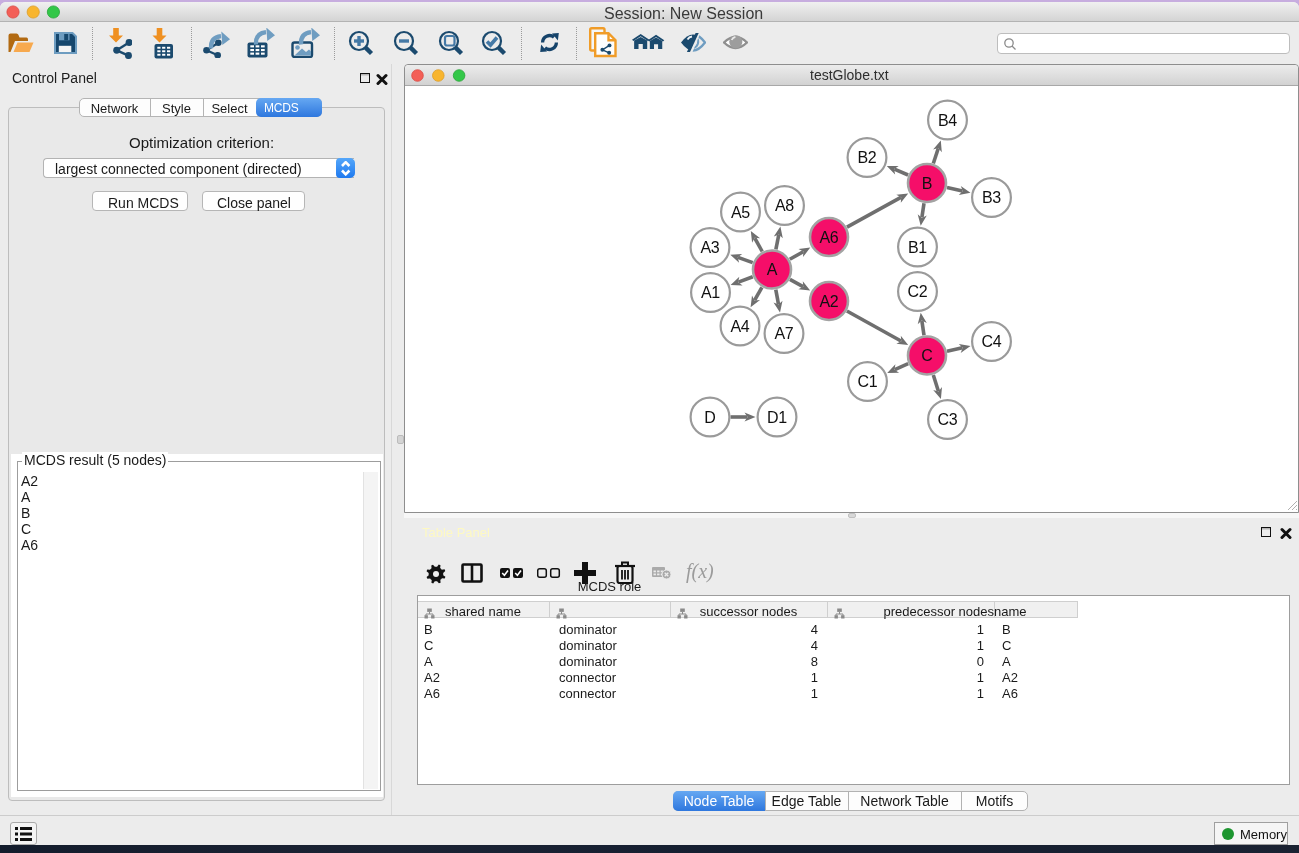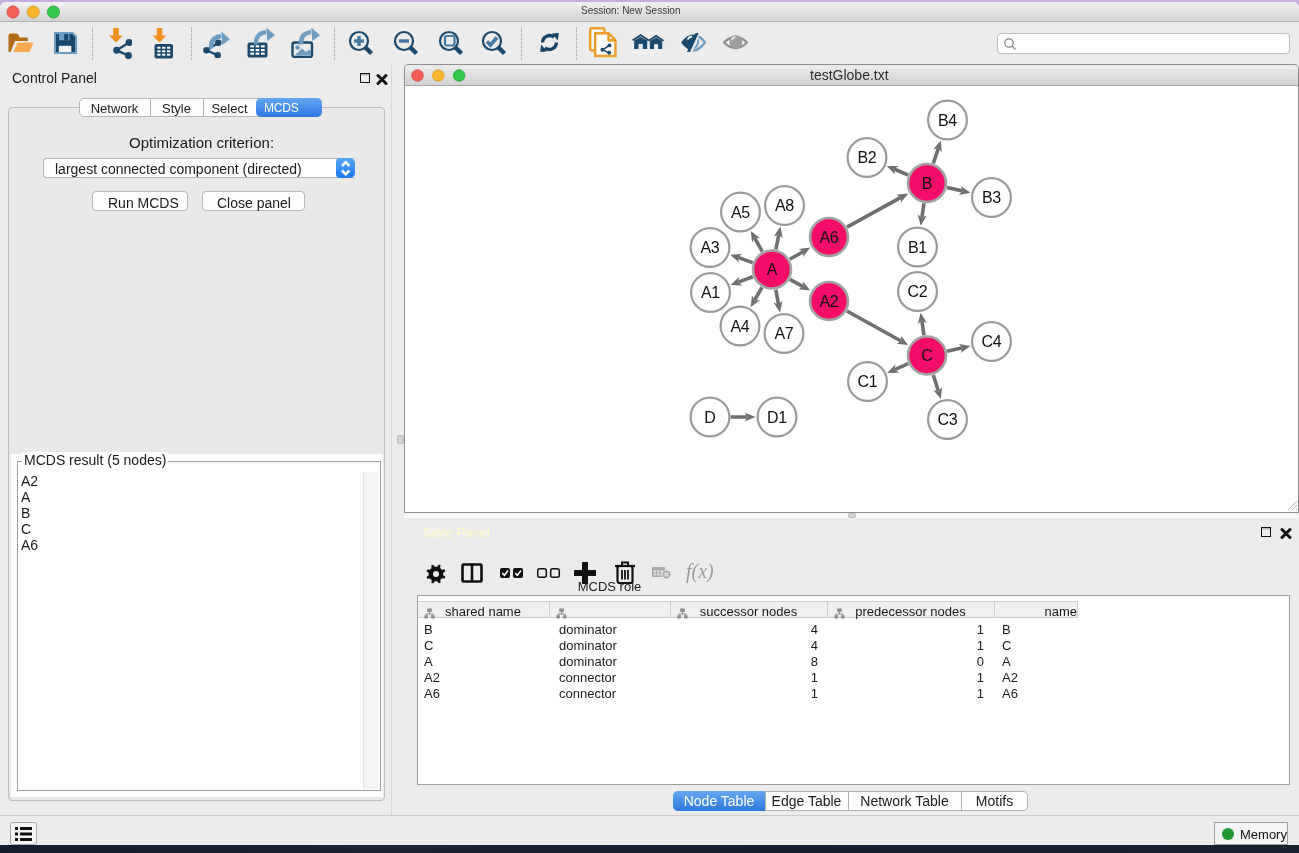--- a/index.html
+++ b/index.html
@@ -8,21 +8,21 @@
 </style></head><body>
 <div class="abs" style="left:0;top:0;width:1299px;height:16px;background:#c7addf"></div>
 <div class="abs" style="left:0;top:845px;width:1299px;height:8px;background:linear-gradient(90deg,#131c2c,#1b2334 30%,#141e30 60%,#1a2232)"></div>
 <div class="abs" style="left:0;top:2px;width:1299px;height:843px;background:#ececec;border-radius:6px 6px 0 0;"></div>
 <div class="abs" style="left:0;top:2px;width:1299px;height:20px;border-radius:6px 6px 0 0;background:linear-gradient(#f0f0f0,#d4d4d4);border-bottom:1px solid #b3b3b3"></div>
 <svg class="abs" style="left:0;top:2px" width="70" height="21">
     <circle cx="13.0" cy="10" r="6.1" fill="#f35f57" stroke="#d94942" stroke-width="0.8"></circle>
     <circle cx="33.2" cy="10" r="6.1" fill="#f8b52e" stroke="#dd9d27" stroke-width="0.8"></circle>
     <circle cx="53.4" cy="10" r="6.1" fill="#33c748" stroke="#27a437" stroke-width="0.8"></circle>
   </svg>
-<div class="txt" style="left:581px;top:5px;font-size:10px;color:#3a3a3a">Session: New Session</div>
+<div class="txt" style="left:604px;top:5px;font-size:16px;color:#3a3a3a">Session: New Session</div>
 <div class="abs" style="left:0;top:23px;width:1299px;height:41px;background:#ececec"></div>
 <svg style="position:absolute;left:8px;top:33px" width="26" height="19" viewBox="0 0 26 19">
     <path d="M0.5 19 L0.5 2.5 Q0.5 0.5 2.5 0.5 L8.5 0.5 Q10 0.6 10.5 2 L11.5 4.5 L18.5 4.5 Q20 4.6 20 6.5 L20 8 L7 8 L2.5 19 Z" fill="#b26a12"></path>
     <path d="M5.5 19 L9.5 9.5 L25.5 9.5 L21.5 19 Z" fill="#f7a94e"></path>
   </svg>
 <svg style="position:absolute;left:54px;top:32px" width="23" height="22" viewBox="0 0 23 22">
     <path d="M1 1 L18.5 1 L22 4.5 L22 21 L1 21 Z" fill="#16476d" stroke="#6d9cc0" stroke-width="2"></path>
     <rect x="5" y="2" width="10.5" height="6.3" fill="#6d9cc0"></rect>
     <rect x="10.2" y="2" width="4" height="6.3" fill="#16476d"></rect>
     <rect x="4.8" y="13.8" width="12.5" height="6.2" fill="#f4f4f4"></rect>
@@ -351,29 +351,29 @@
     </svg></div>
 <div class="abs" style="left:827px;top:601px;width:1px;height:17px;background:#cfcfcf"></div>
 <div class="txt" style="left:670px;top:603.5px;width:157px;text-align:center;font-size:13px">successor nodes</div>
 <div class="abs" style="left:677px;top:604px"><svg width="11" height="11" viewBox="0 0 11 11" style="vertical-align:-1px">
       <rect x="3.2" y="0.5" width="4.6" height="3.4" fill="#8a8a8a"></rect>
       <path d="M5.5 4 L5.5 6 M2 6 L9 6 M2 6 L2 7.5 M9 6 L9 7.5" stroke="#8a8a8a" stroke-width="1" fill="none"></path>
       <rect x="0.5" y="7.2" width="3.4" height="3.3" fill="#8a8a8a"></rect>
       <rect x="7.1" y="7.2" width="3.4" height="3.3" fill="#8a8a8a"></rect>
     </svg></div>
 <div class="abs" style="left:994px;top:601px;width:1px;height:17px;background:#cfcfcf"></div>
-<div class="txt" style="left:827px;top:603.5px;width:167px;text-align:center;font-size:13px">predecessor nodes</div>
+<div class="txt" style="left:827px;top:603.5px;width:167px;text-align:right;font-size:13px">predecessor nodes</div>
 <div class="abs" style="left:834px;top:604px"><svg width="11" height="11" viewBox="0 0 11 11" style="vertical-align:-1px">
       <rect x="3.2" y="0.5" width="4.6" height="3.4" fill="#8a8a8a"></rect>
       <path d="M5.5 4 L5.5 6 M2 6 L9 6 M2 6 L2 7.5 M9 6 L9 7.5" stroke="#8a8a8a" stroke-width="1" fill="none"></path>
       <rect x="0.5" y="7.2" width="3.4" height="3.3" fill="#8a8a8a"></rect>
       <rect x="7.1" y="7.2" width="3.4" height="3.3" fill="#8a8a8a"></rect>
     </svg></div>
 <div class="abs" style="left:1077px;top:601px;width:1px;height:17px;background:#cfcfcf"></div>
-<div class="txt" style="left:994px;top:603.5px;width:83px;text-align:right;font-size:13px">name</div>
+<div class="txt" style="left:994px;top:603.5px;width:83px;text-align:left;font-size:13px">name</div>
 <div class="txt" style="left:424px;top:621.5px;font-size:13px">B</div>
 <div class="txt" style="left:559px;top:621.5px;font-size:13px">dominator</div>
 <div class="txt" style="left:670px;top:621.5px;width:148px;text-align:right;font-size:13px">4</div>
 <div class="txt" style="left:827px;top:621.5px;width:157px;text-align:right;font-size:13px">1</div>
 <div class="txt" style="left:1002px;top:621.5px;font-size:13px">B</div>
 <div class="txt" style="left:424px;top:637.5px;font-size:13px">C</div>
 <div class="txt" style="left:559px;top:637.5px;font-size:13px">dominator</div>
 <div class="txt" style="left:670px;top:637.5px;width:148px;text-align:right;font-size:13px">4</div>
 <div class="txt" style="left:827px;top:637.5px;width:157px;text-align:right;font-size:13px">1</div>
 <div class="txt" style="left:1002px;top:637.5px;font-size:13px">C</div>

